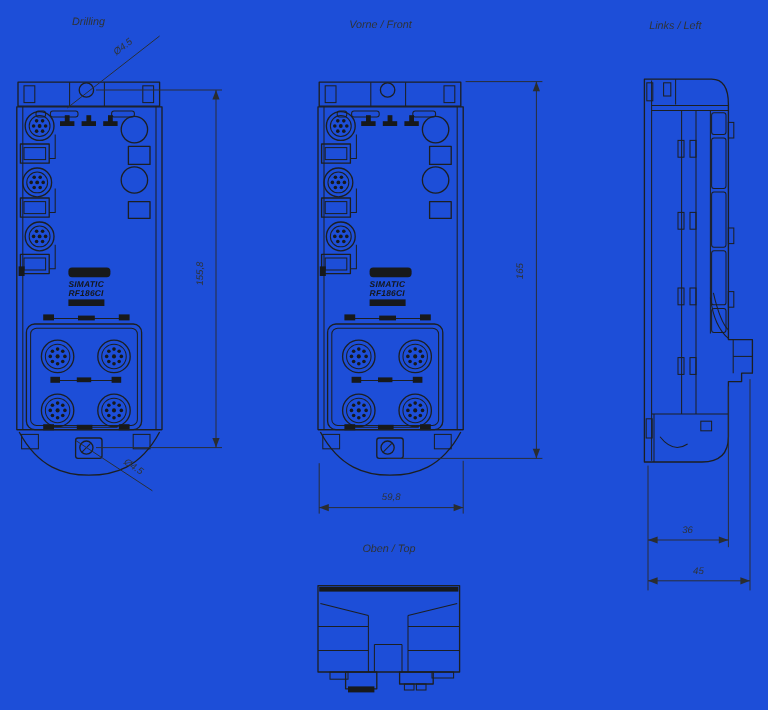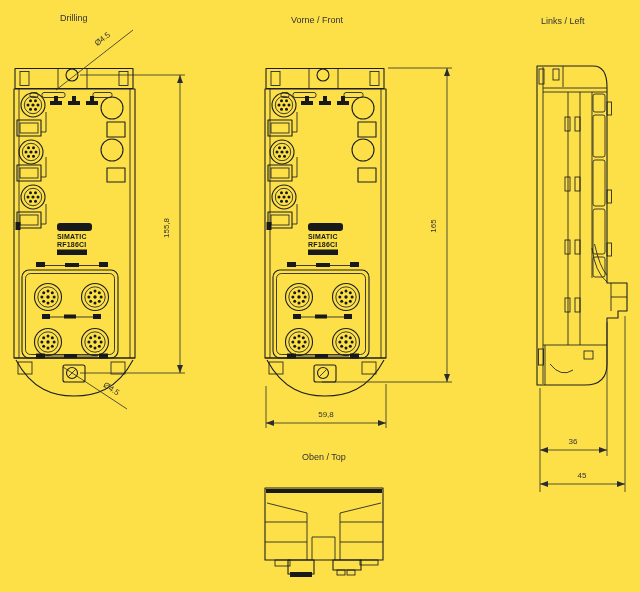--- a/index.html
+++ b/index.html
@@ -1,17 +1,17 @@
 <!DOCTYPE html>
 <html><head>
 <meta charset="utf-8">
 <style>
   html,body{margin:0;padding:0;background:#d7dee3;}
-  .stage{width:640px;height:592px;position:relative;overflow:hidden;background:#fde047;
-         font-family:"Liberation Sans", sans-serif;}
+  .stage{width:640px;height:592px;position:relative;overflow:hidden;background:#1d4ed8;
+         font-family:"Liberation Sans", sans-serif;font-style:italic;}
   svg{display:block;}
   .ln{stroke:#1c1f22;fill:none;stroke-width:1.1;stroke-linejoin:round;stroke-linecap:butt;}
   .thin{stroke:#1c1f22;fill:none;stroke-width:.85;}
   .dim{stroke:#2a2d30;fill:none;stroke-width:.8;}
   .dk{fill:#17191b;stroke:none;}
   .arw{fill:#2a2d30;stroke:none;}
   text{fill:#2f3337;font-family:"Liberation Sans",sans-serif;}
   .viewlbl{font-size:9px;}
   .dimtxt{font-size:8px;}
   .brand{font-size:7px;font-weight:bold;fill:#141619;letter-spacing:.2px;}

